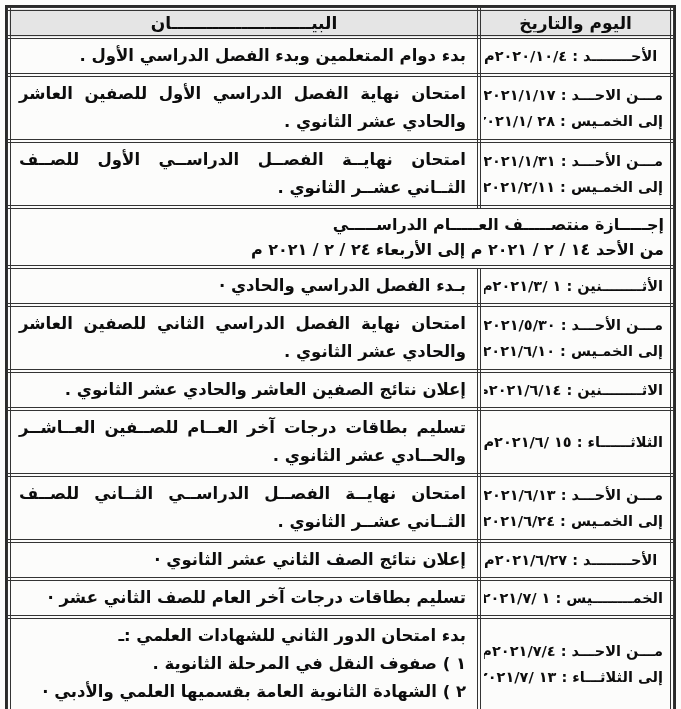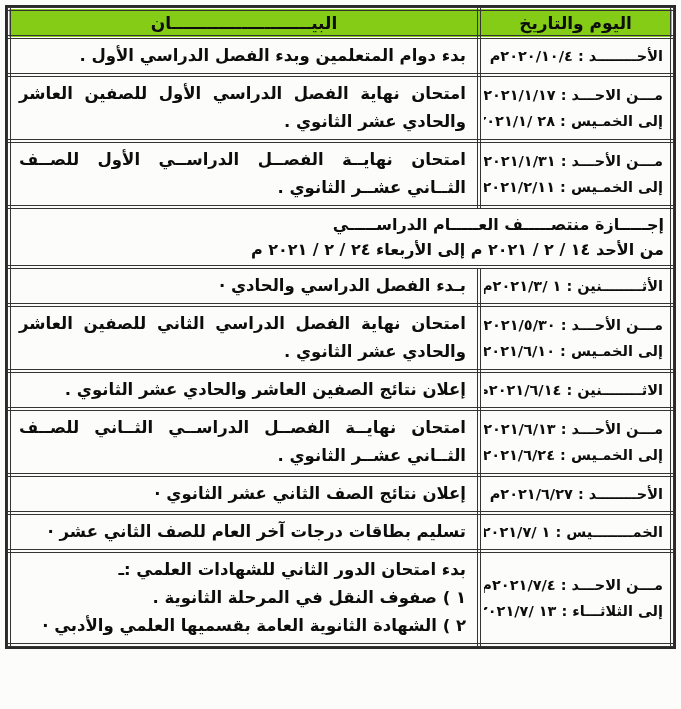--- a/index.html
+++ b/index.html
@@ -25,39 +25,39 @@
     width:100%;
     border-collapse:collapse;
     direction:rtl;
     table-layout:fixed;
   }
   th,td{
     border:4px double #343434;
     box-sizing:border-box;
   }
   th.header-cell{
-    background:#84cc16;
+    background:#e5e5e5;
     font-size:17px;
     height:28px;
     text-align:center;
     padding:1px 4px;
     letter-spacing:0;
   }
   th.header-date{ width:193px;margin-top:26px; }
   td.date-cell{
     width:193px;
     vertical-align:middle;
     padding:2px 7px 2px 3px;
   }
   .date-line{
     font-size:14.5px;
     line-height:26px;
     white-space:nowrap;
     overflow:hidden;
-    text-align:right;
+    text-align:left;
   }
   td.desc-cell{
     vertical-align:middle;
     padding:3px 11px 3px 8px;
   }
   .desc-line{
     font-size:16.5px;
     line-height:28px;
     text-align:justify;
     text-align-last:right;
@@ -138,20 +138,28 @@
           <tr>
             <td class="date-cell">
               <div class="date-line">الاثــــــــنين : ٢٠٢١/٦/١٤م</div>
             </td>
             <td class="desc-cell">
               <div class="desc-line">إعلان نتائج الصفين العاشر والحادي عشر الثانوي .</div>
             </td>
           </tr>
           <tr>
             <td class="date-cell">
+              <div class="date-line">الثلاثــــــاء : ١٥ /٢٠٢١/٦م</div>
+            </td>
+            <td class="desc-cell">
+              <div class="desc-line">تسليم بطاقات درجات آخر العــام للصــفين العــاشــر والحــادي عشر الثانوي .</div>
+            </td>
+          </tr>
+          <tr>
+            <td class="date-cell">
               <div class="date-line">مـــن الأحـــد : ٢٠٢١/٦/١٣م</div>
               <div class="date-line">إلى الخمـيس : ٢٠٢١/٦/٢٤م</div>
             </td>
             <td class="desc-cell">
               <div class="desc-line">امتحان نهايــة الفصــل الدراســي الثــاني للصــف الثــاني عشــر الثانوي .</div>
             </td>
           </tr>
           <tr>
             <td class="date-cell">
               <div class="date-line">الأحــــــــد : ٢٠٢١/٦/٢٧م</div>

